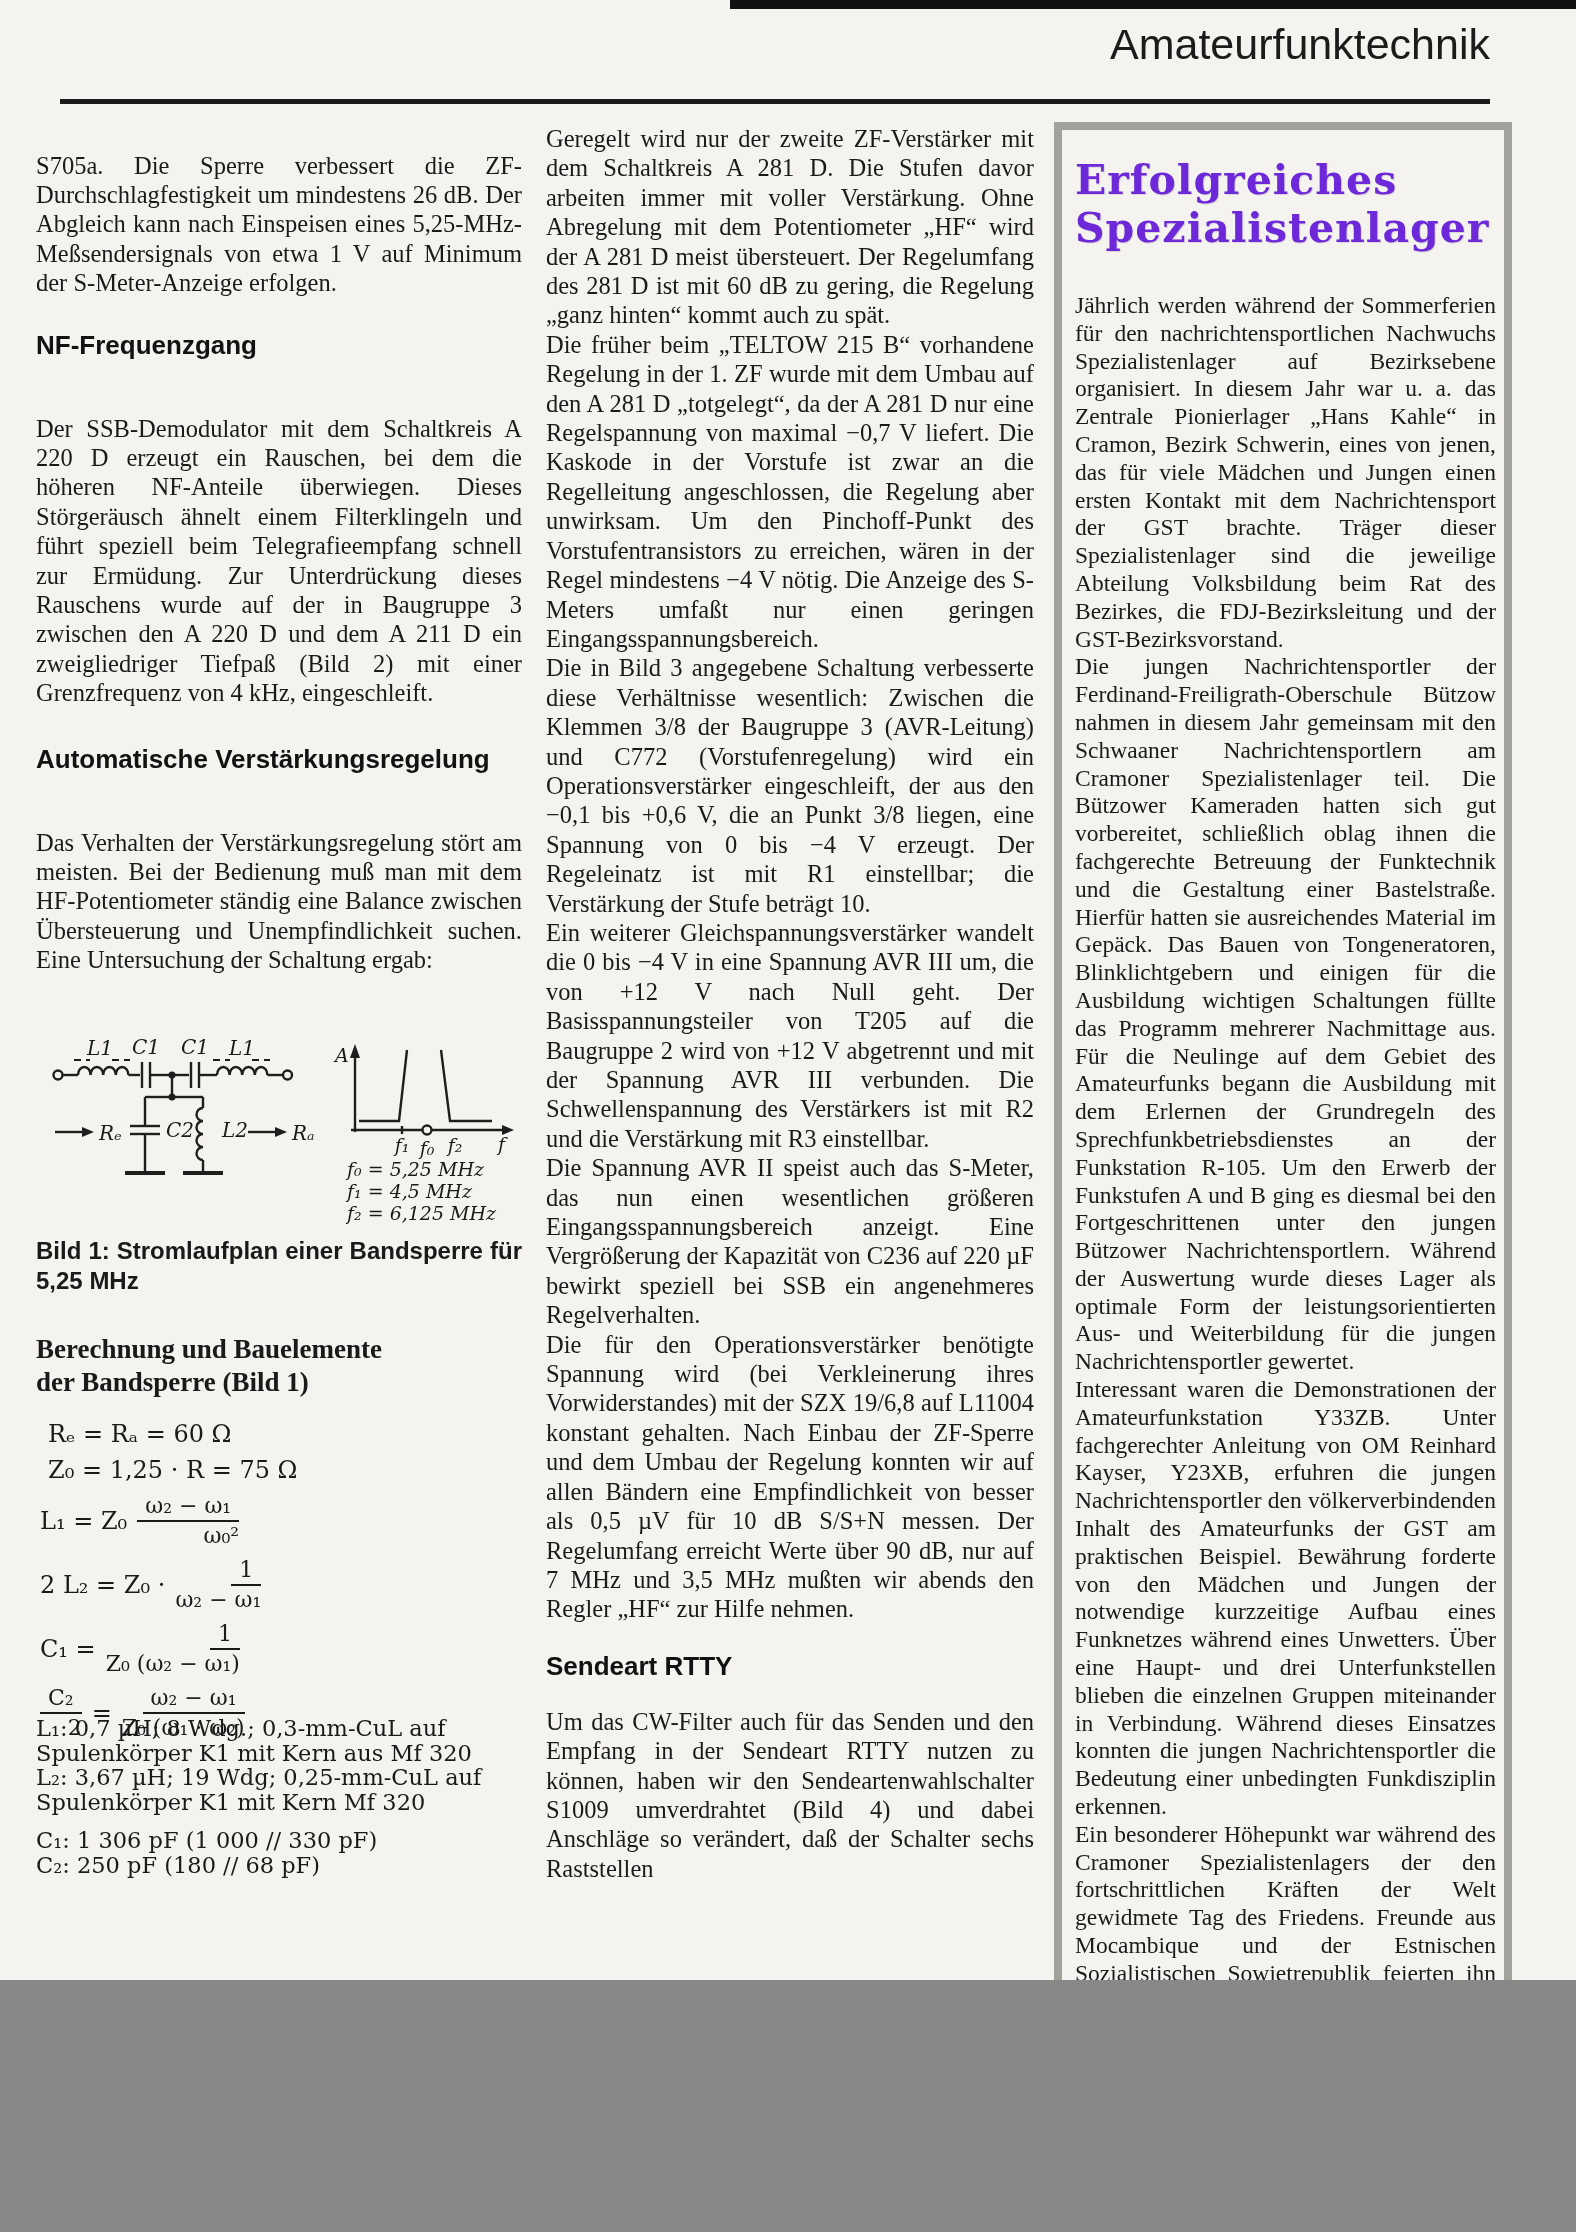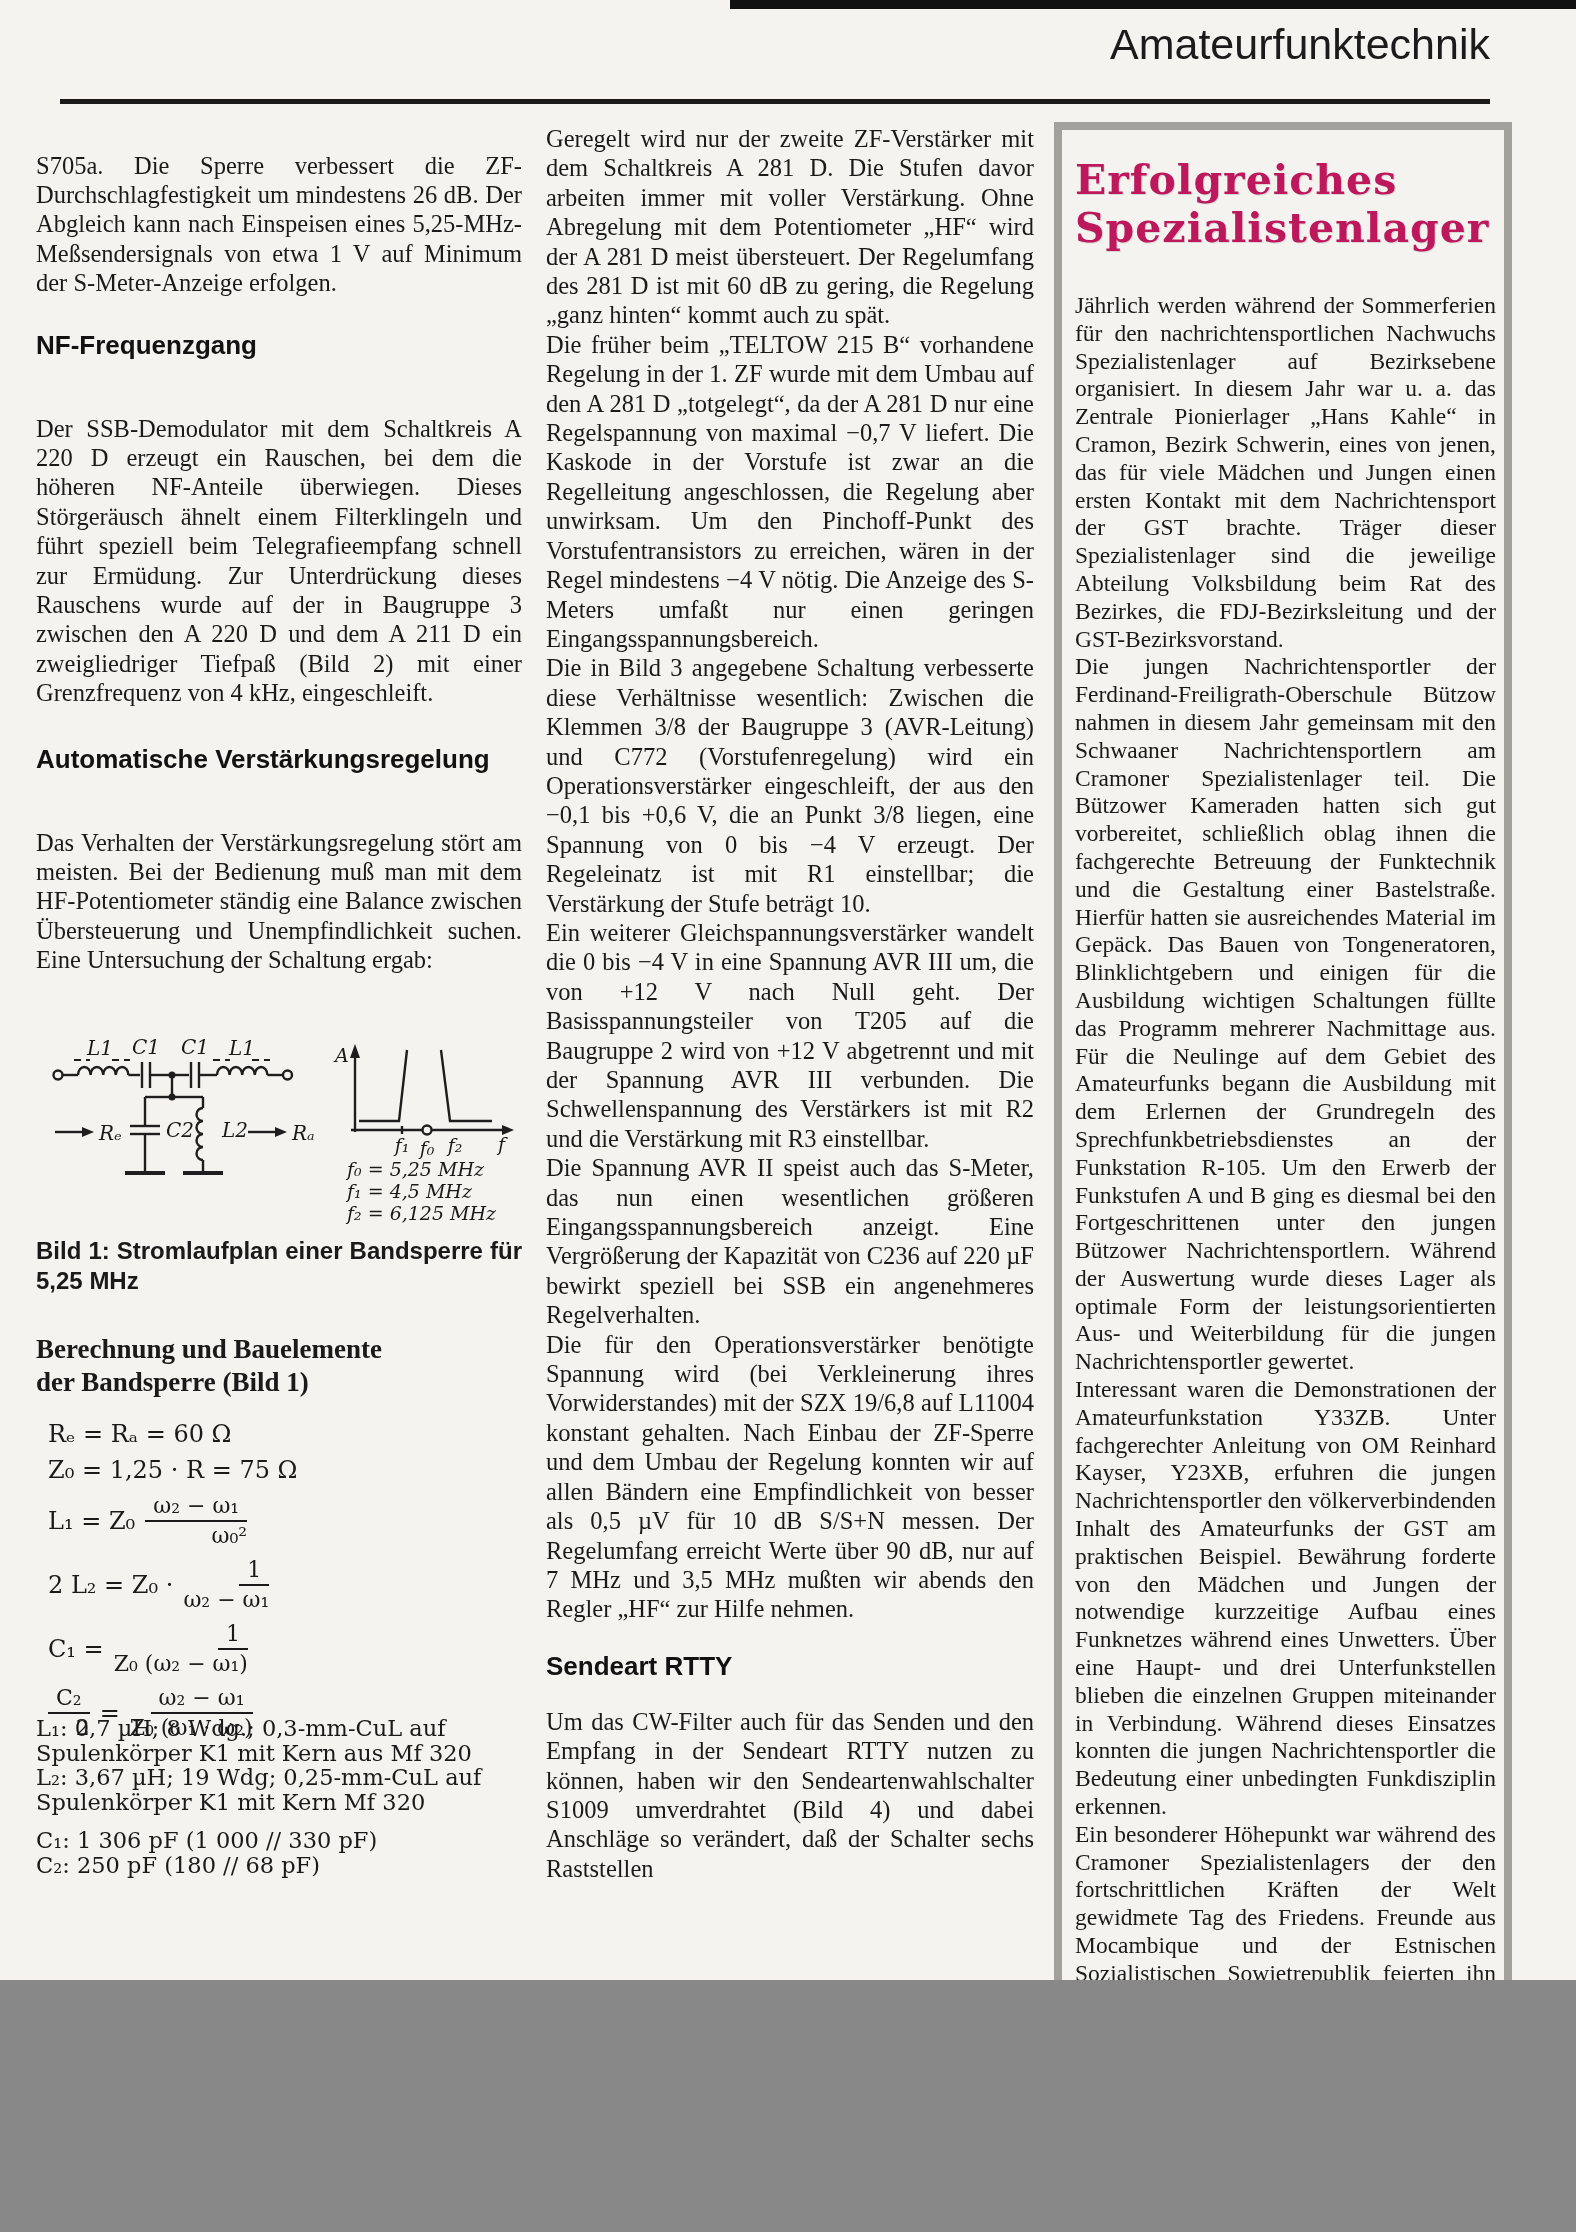--- a/index.html
+++ b/index.html
@@ -11,31 +11,31 @@
             font-family:"Liberation Sans",sans-serif;font-size:43px;font-weight:400;color:#1b1b1b;}
   .headrule{position:absolute;left:60px;top:99px;width:1430px;height:5px;background:#1a1a1a;}
   .body-text{font-size:24.5px;line-height:29.4px;text-align:justify;}
   .body-text p{margin:0;}
   .sans-h{font-family:"Liberation Sans",sans-serif;font-weight:700;font-size:26px;line-height:31px;color:#121212;}
   .serif-h{font-weight:700;font-size:27px;line-height:33px;}
   .caption{font-family:"Liberation Sans",sans-serif;font-weight:700;font-size:24px;line-height:30px;text-align:justify;}
   .specs{font-family:"DejaVu Serif",serif;font-size:22.5px;line-height:24.5px;text-align:left;}
   .formulas{font-family:"DejaVu Serif",serif;font-size:24px;}
   .formula-line{margin:0 0 8px 12px;}
-  .formula{display:flex;align-items:center;gap:10px;margin:10px 12px;}
+  .formula{display:flex;align-items:center;gap:10px;margin:10px 4px;}
   .frac{display:inline-flex;flex-direction:column;align-items:flex-end;font-size:22px;line-height:24px;}
   .frac .num{border-bottom:2px solid #1a1a1a;padding:0 8px 2px;text-align:center;}
   .frac .den{padding-top:2px;text-align:center;}
   .col2-flow p{margin:0;}
   .col2-flow .sans-h{margin:27px 0 25px 0;}
   .box{position:absolute;left:1054px;top:122px;width:458px;height:2030px;box-sizing:border-box;
        border:8px solid #a3a19c;background:#f4f3ef;overflow:hidden;}
   .box-inner{padding:26px 8px 0 13px;}
   .box-title{font-family:"DejaVu Serif",serif;font-weight:700;font-size:41px;line-height:48px;
-             color:#be185d;letter-spacing:1px;text-shadow:1px 1px 0 #d8d7d3;margin:0 0 40px 0;}
+             color:#6d28d9;letter-spacing:1px;text-shadow:1px 1px 0 #d8d7d3;margin:0 0 40px 0;}
   .box-body{font-size:23.5px;line-height:27.8px;text-align:justify;}
   .box-body p{margin:0;}
   .footer{position:absolute;left:1100px;top:2172px;width:412px;text-align:right;
           font-weight:700;font-size:28px;line-height:34px;}
   svg{display:block;}
   svg text{font-family:"DejaVu Serif",serif;font-style:italic;fill:#1a1a1a;stroke:none;}
   .wire{stroke:#1e1e1e;stroke-width:2.4;fill:none;}
   .thick{stroke:#1e1e1e;stroke-width:4;fill:none;}
   .dash{stroke:#1e1e1e;stroke-width:2.2;fill:none;stroke-dasharray:7 5;}
   .dot{fill:#1e1e1e;stroke:none;}

